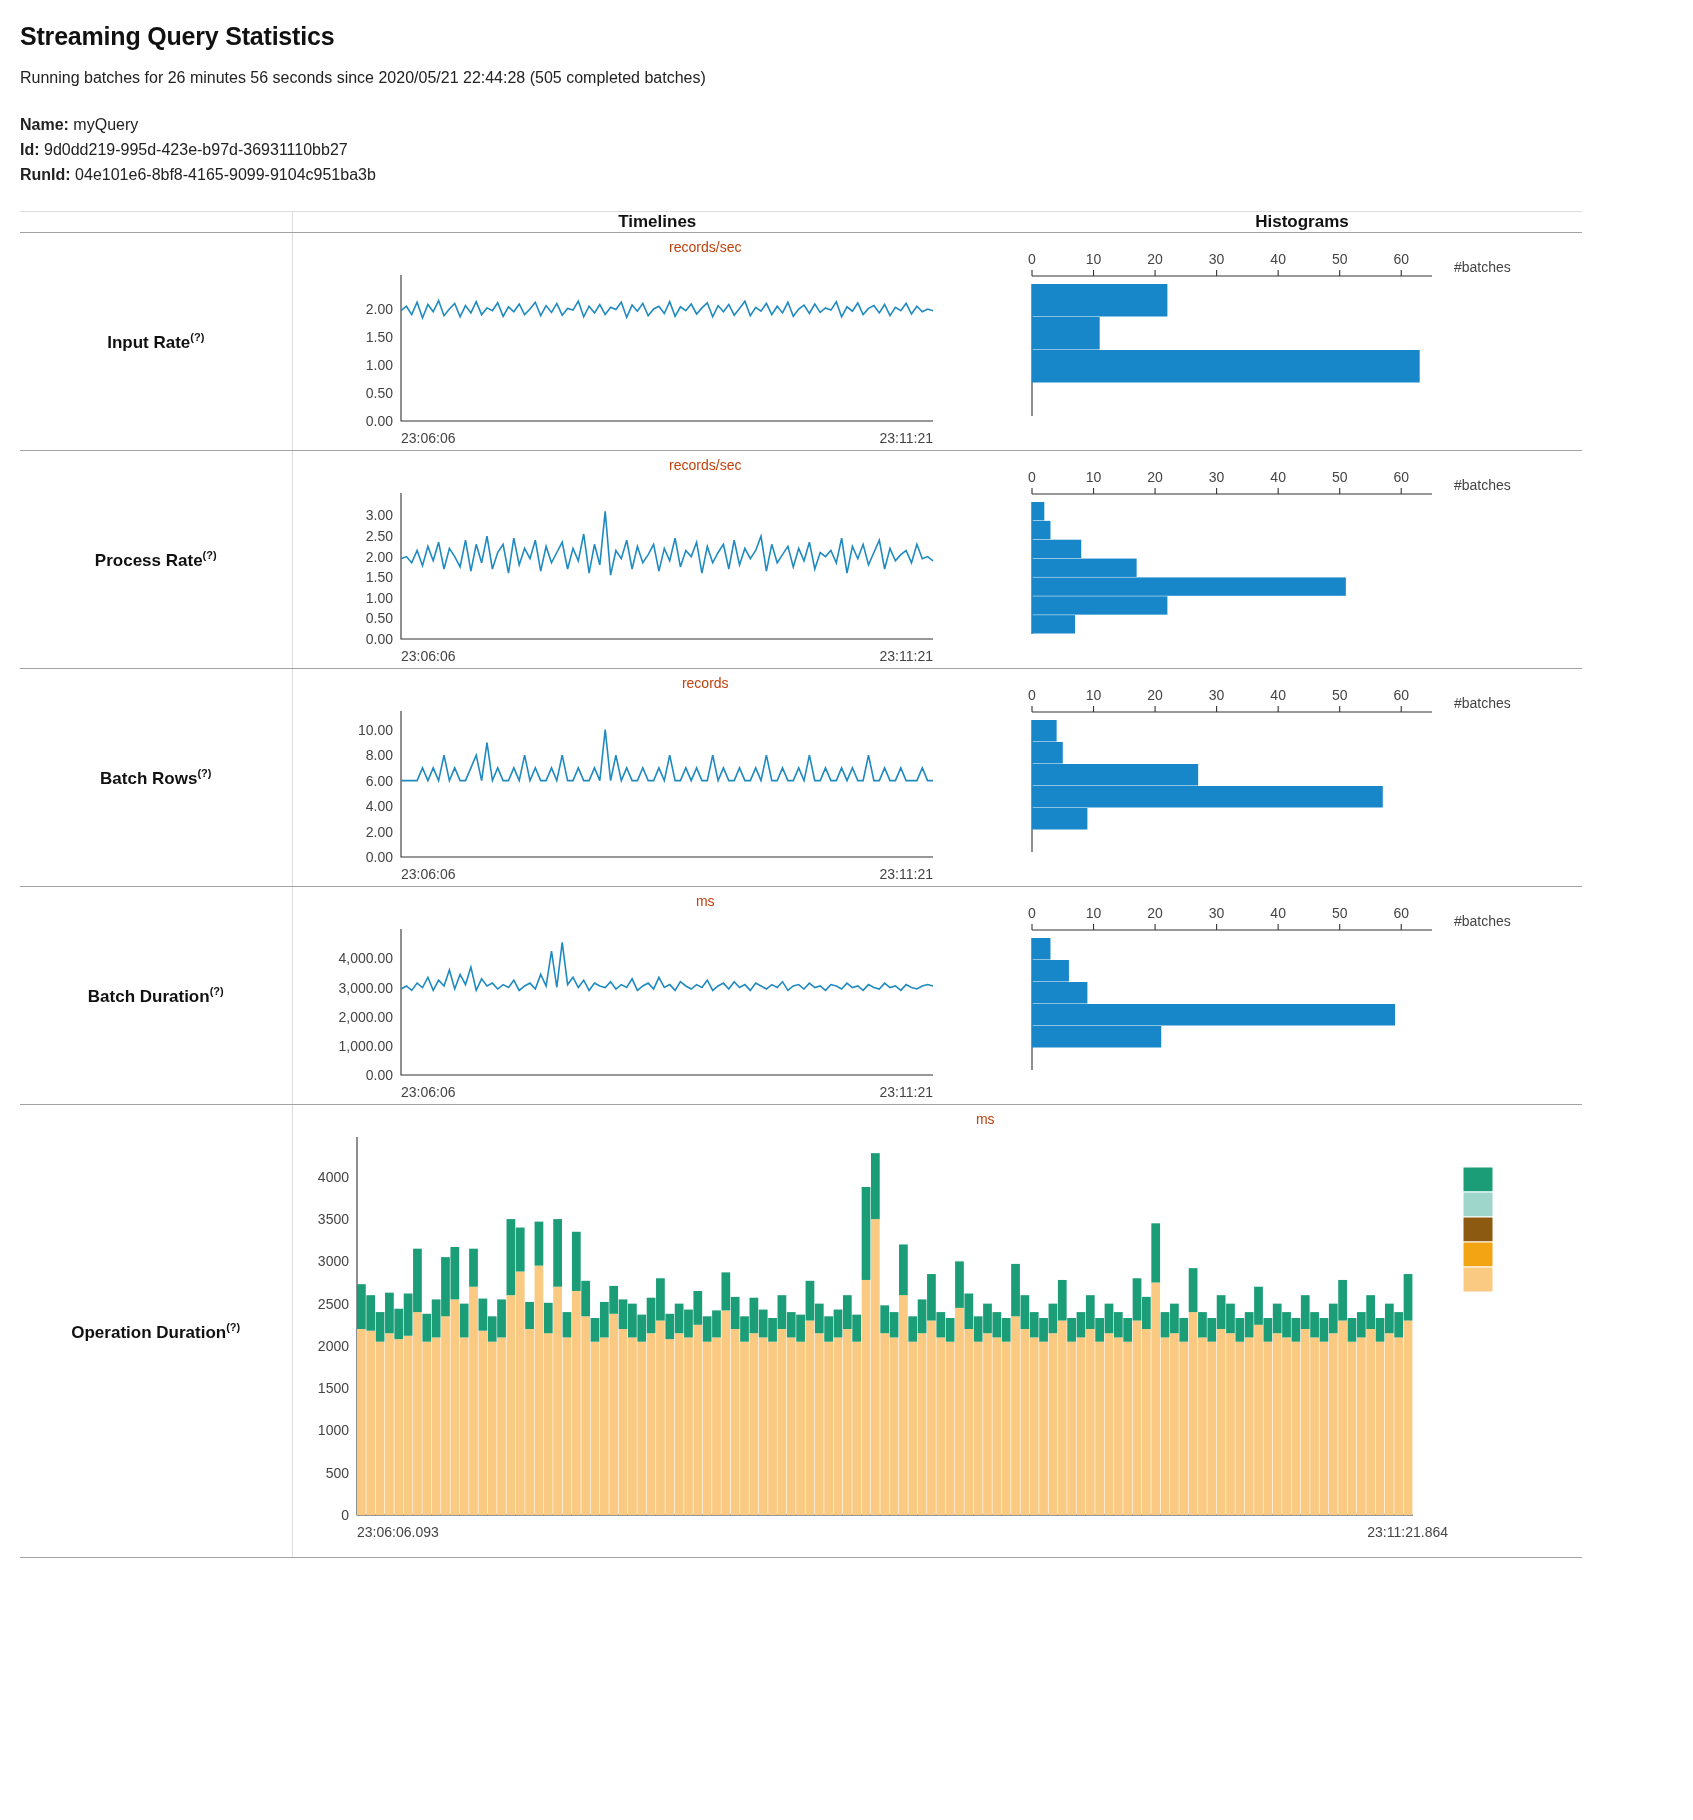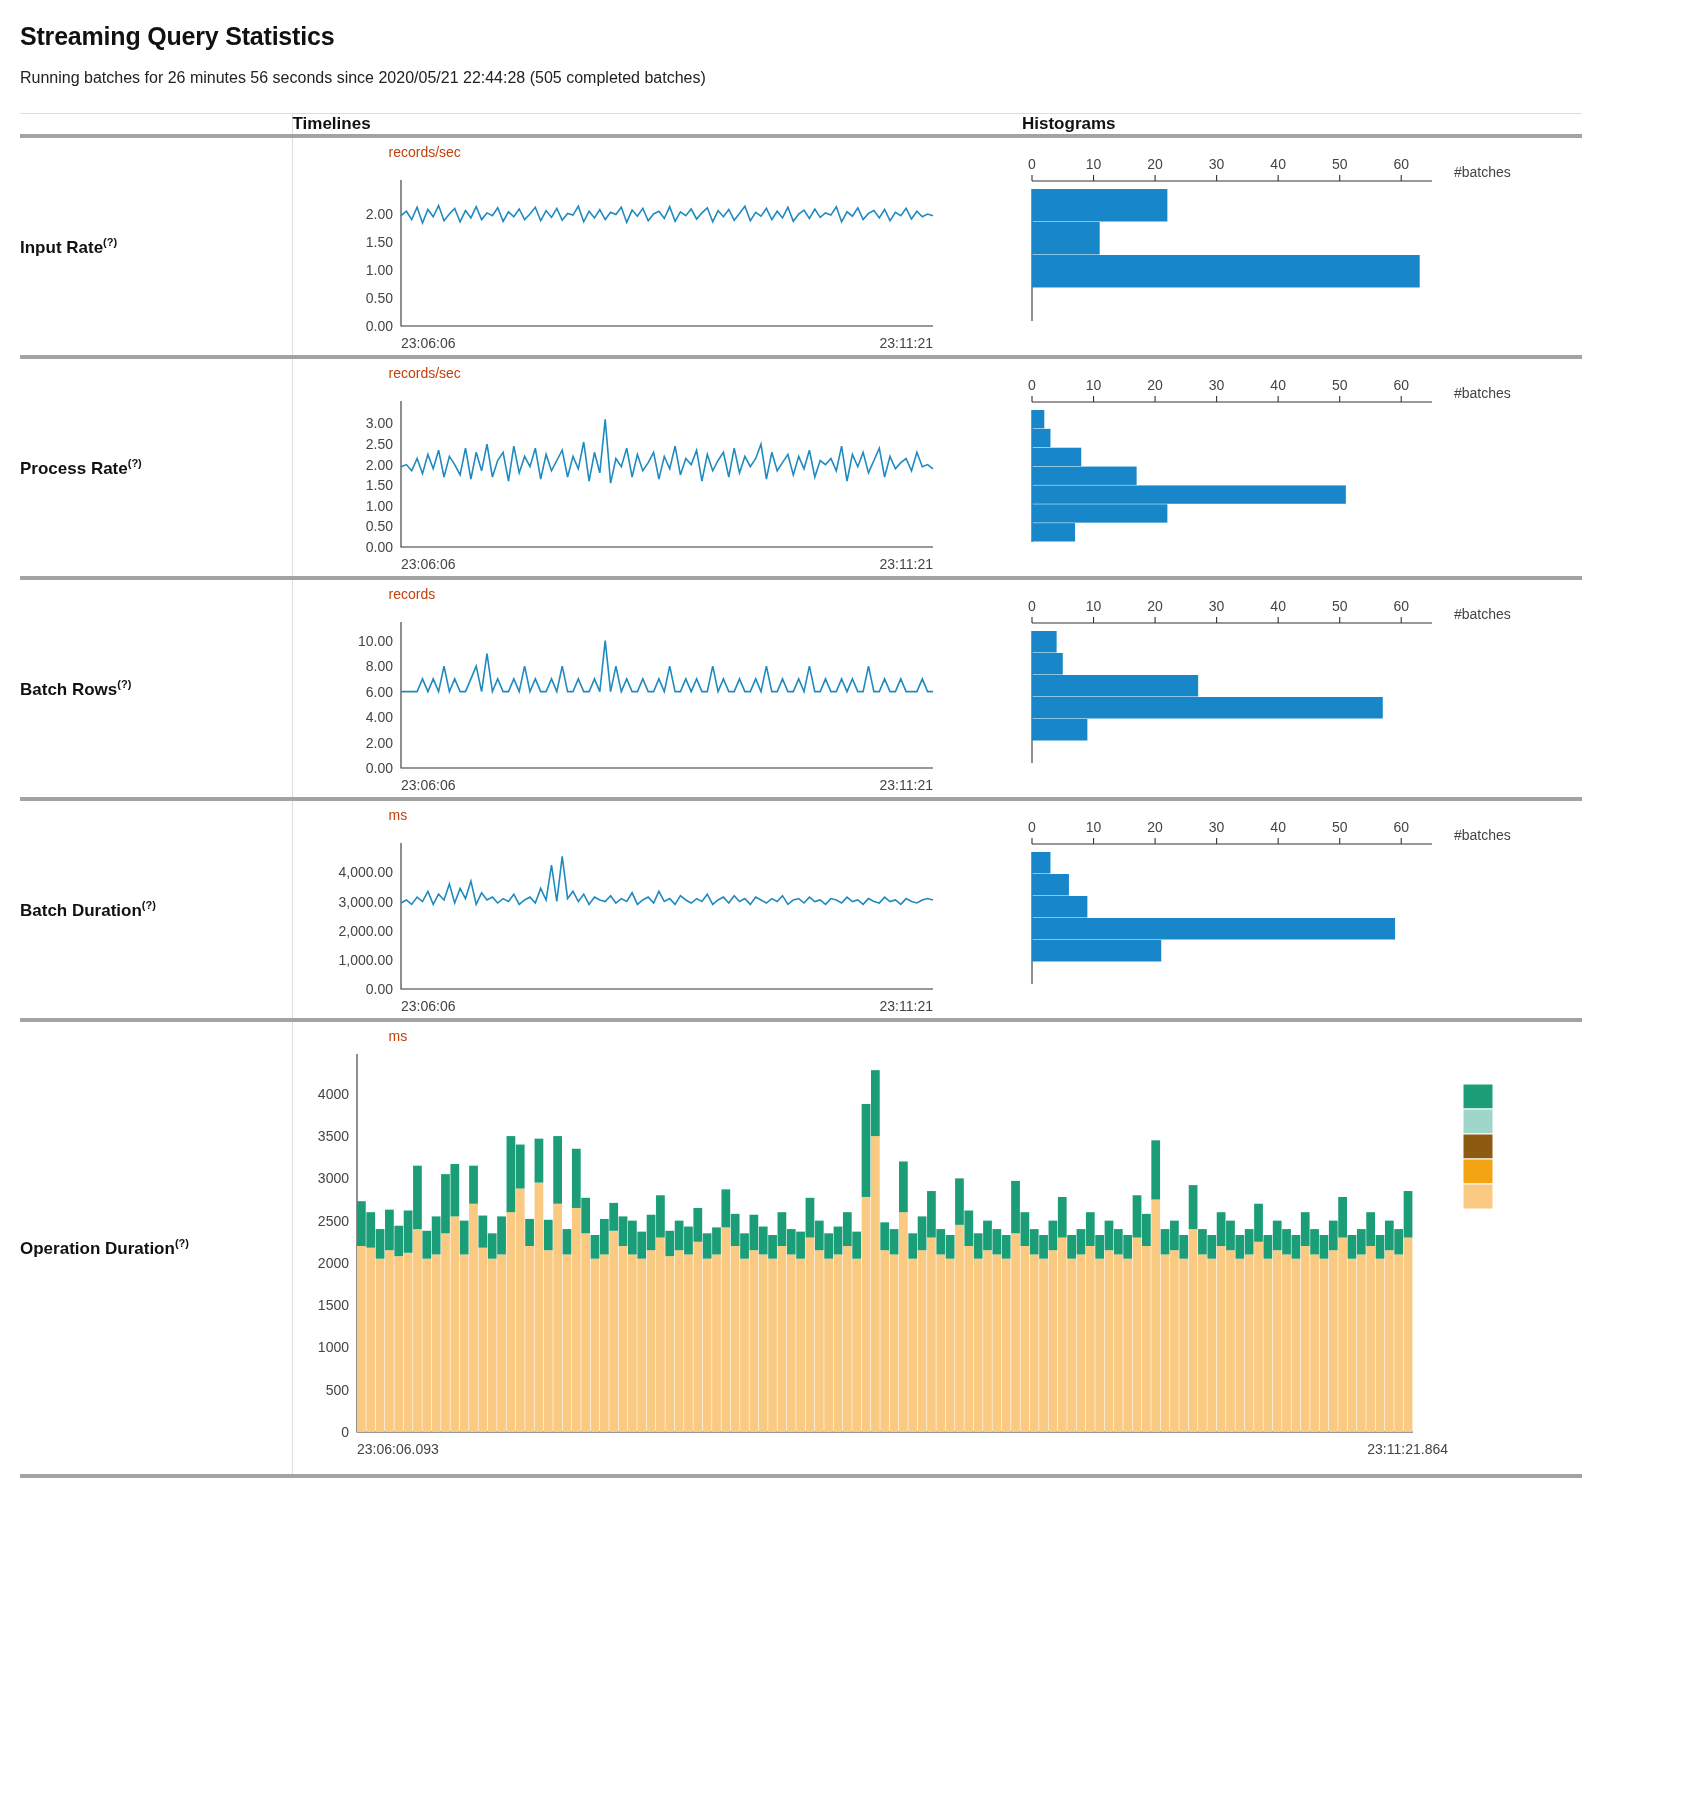--- a/index.html
+++ b/index.html
@@ -22,23 +22,24 @@
   .meta{font-size:16px;line-height:1.55;margin-bottom:24px;color:#222;}
   .meta b{font-weight:bold;}
 
   table.stats{
     border-collapse:collapse;
     width:1562px;
     table-layout:fixed;
     border-top:1px solid #dddddd;
   }
   table.stats th, table.stats td{
-    border-bottom:4px solid #a3a3a3;
+    border-bottom:1px solid #a3a3a3;
     vertical-align:middle;
     padding:0;
+    text-align:center;
   }
   col.c-label{width:272px;}
   col.c-time{width:730px;}
   col.c-hist{width:560px;}
 
   thead th{
     text-align:left;
     font-size:17px;
     font-weight:bold;
     padding:16px 0 16px 18px;
@@ -76,20 +77,34 @@
 <body>
 
 <div class="page">
 
   <h1 class="title">Streaming Query Statistics</h1>
 
   <p class="subtitle">
     <span>Running batches for </span><b>26 minutes 56 seconds</b><span> since </span><b>2020/05/21 22:44:28</b><span> (</span><b>505</b><span> completed batches)</span>
   </p>
 
+  <div class="meta">
+    <div>
+      <b>Name:</b>
+      <span>myQuery</span>
+    </div>
+    <div>
+      <b>Id:</b>
+      <span>9d0dd219-995d-423e-b97d-36931110bb27</span>
+    </div>
+    <div>
+      <b>RunId:</b>
+      <span>04e101e6-8bf8-4165-9099-9104c951ba3b</span>
+    </div>
+  </div>
 
   <table class="stats">
     <colgroup>
       <col class="c-label">
         <col class="c-time">
         <col class="c-hist">
     </colgroup>
     <thead>
       <tr>
         <th class="blank"></th>

